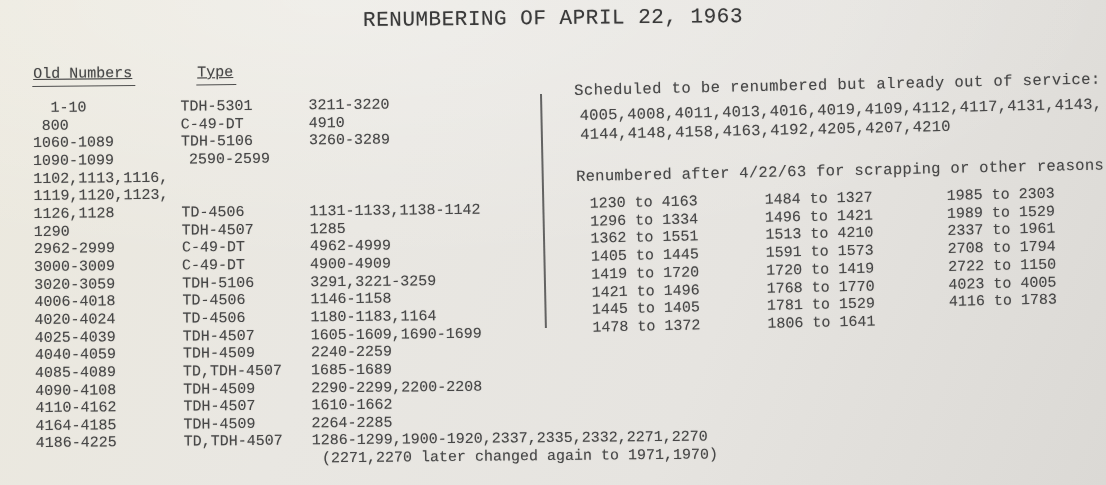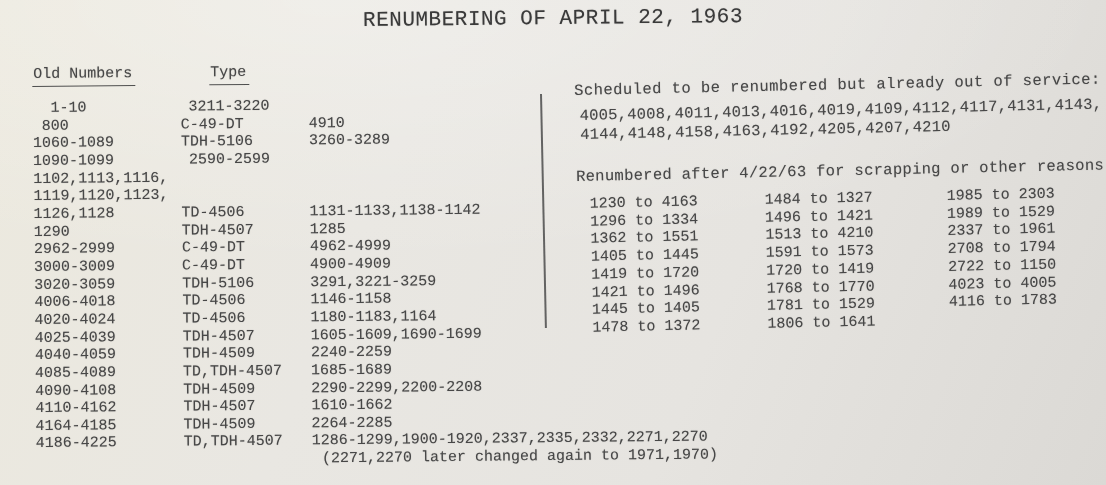--- a/index.html
+++ b/index.html
@@ -22,22 +22,22 @@
     transform:rotate(-0.6deg);
     white-space:pre;
   }
   
   .table-block{
     position:absolute;left:36px;top:66px;width:700px;
     transform:rotate(-0.55deg);transform-origin:0 100%;
     font-size:15px;
   }
   .thead{display:grid;grid-template-columns:148px 120px auto;line-height:18px;margin-bottom:13px;}
-  .th{justify-self:start;border-bottom:1.6px solid #4e4e4e;padding:0 3px 2px 1px;white-space:pre;}
-  .th-type{margin-left:29px;}
+  .th{justify-self:start;border-bottom:1.6px solid #4e4e4e;padding:0 3px 2px 1px;white-space:pre;text-decoration:underline;}
+  .th-type{margin-left:16px;}
   .trow{display:grid;grid-template-columns:148px 120px auto;line-height:17.65px;}
   .td{white-space:pre;}
   .td-new{padding-left:8px;}
   .tfoot{display:grid;grid-template-columns:148px 120px auto;line-height:17.65px;}
   .td-foot{grid-column:3;padding-left:18px;white-space:pre;}
   
   .divider{
     position:absolute;left:540px;top:94px;width:1.5px;height:234px;
     background:#4b4b4b;opacity:.85;
     transform:rotate(-1.2deg);transform-origin:50% 0;
@@ -65,20 +65,21 @@
   <div class="title">RENUMBERING OF APRIL 22, 1963</div>
 
   <div class="table-block">
     <div class="thead">
       <span class="th th-old">Old Numbers</span>
       <span class="th th-type">Type</span>
     </div>
     <div id="tbody">
         <div class="trow">
           <span class="td td-old">  1-10</span>
+          <span class="td td-type">TDH-5301</span>
           <span class="td td-new">3211-3220</span>
         </div>
         <div class="trow">
           <span class="td td-old"> 800</span>
           <span class="td td-type">C-49-DT</span>
           <span class="td td-new">4910</span>
         </div>
         <div class="trow">
           <span class="td td-old">1060-1089</span>
           <span class="td td-type">TDH-5106</span>

